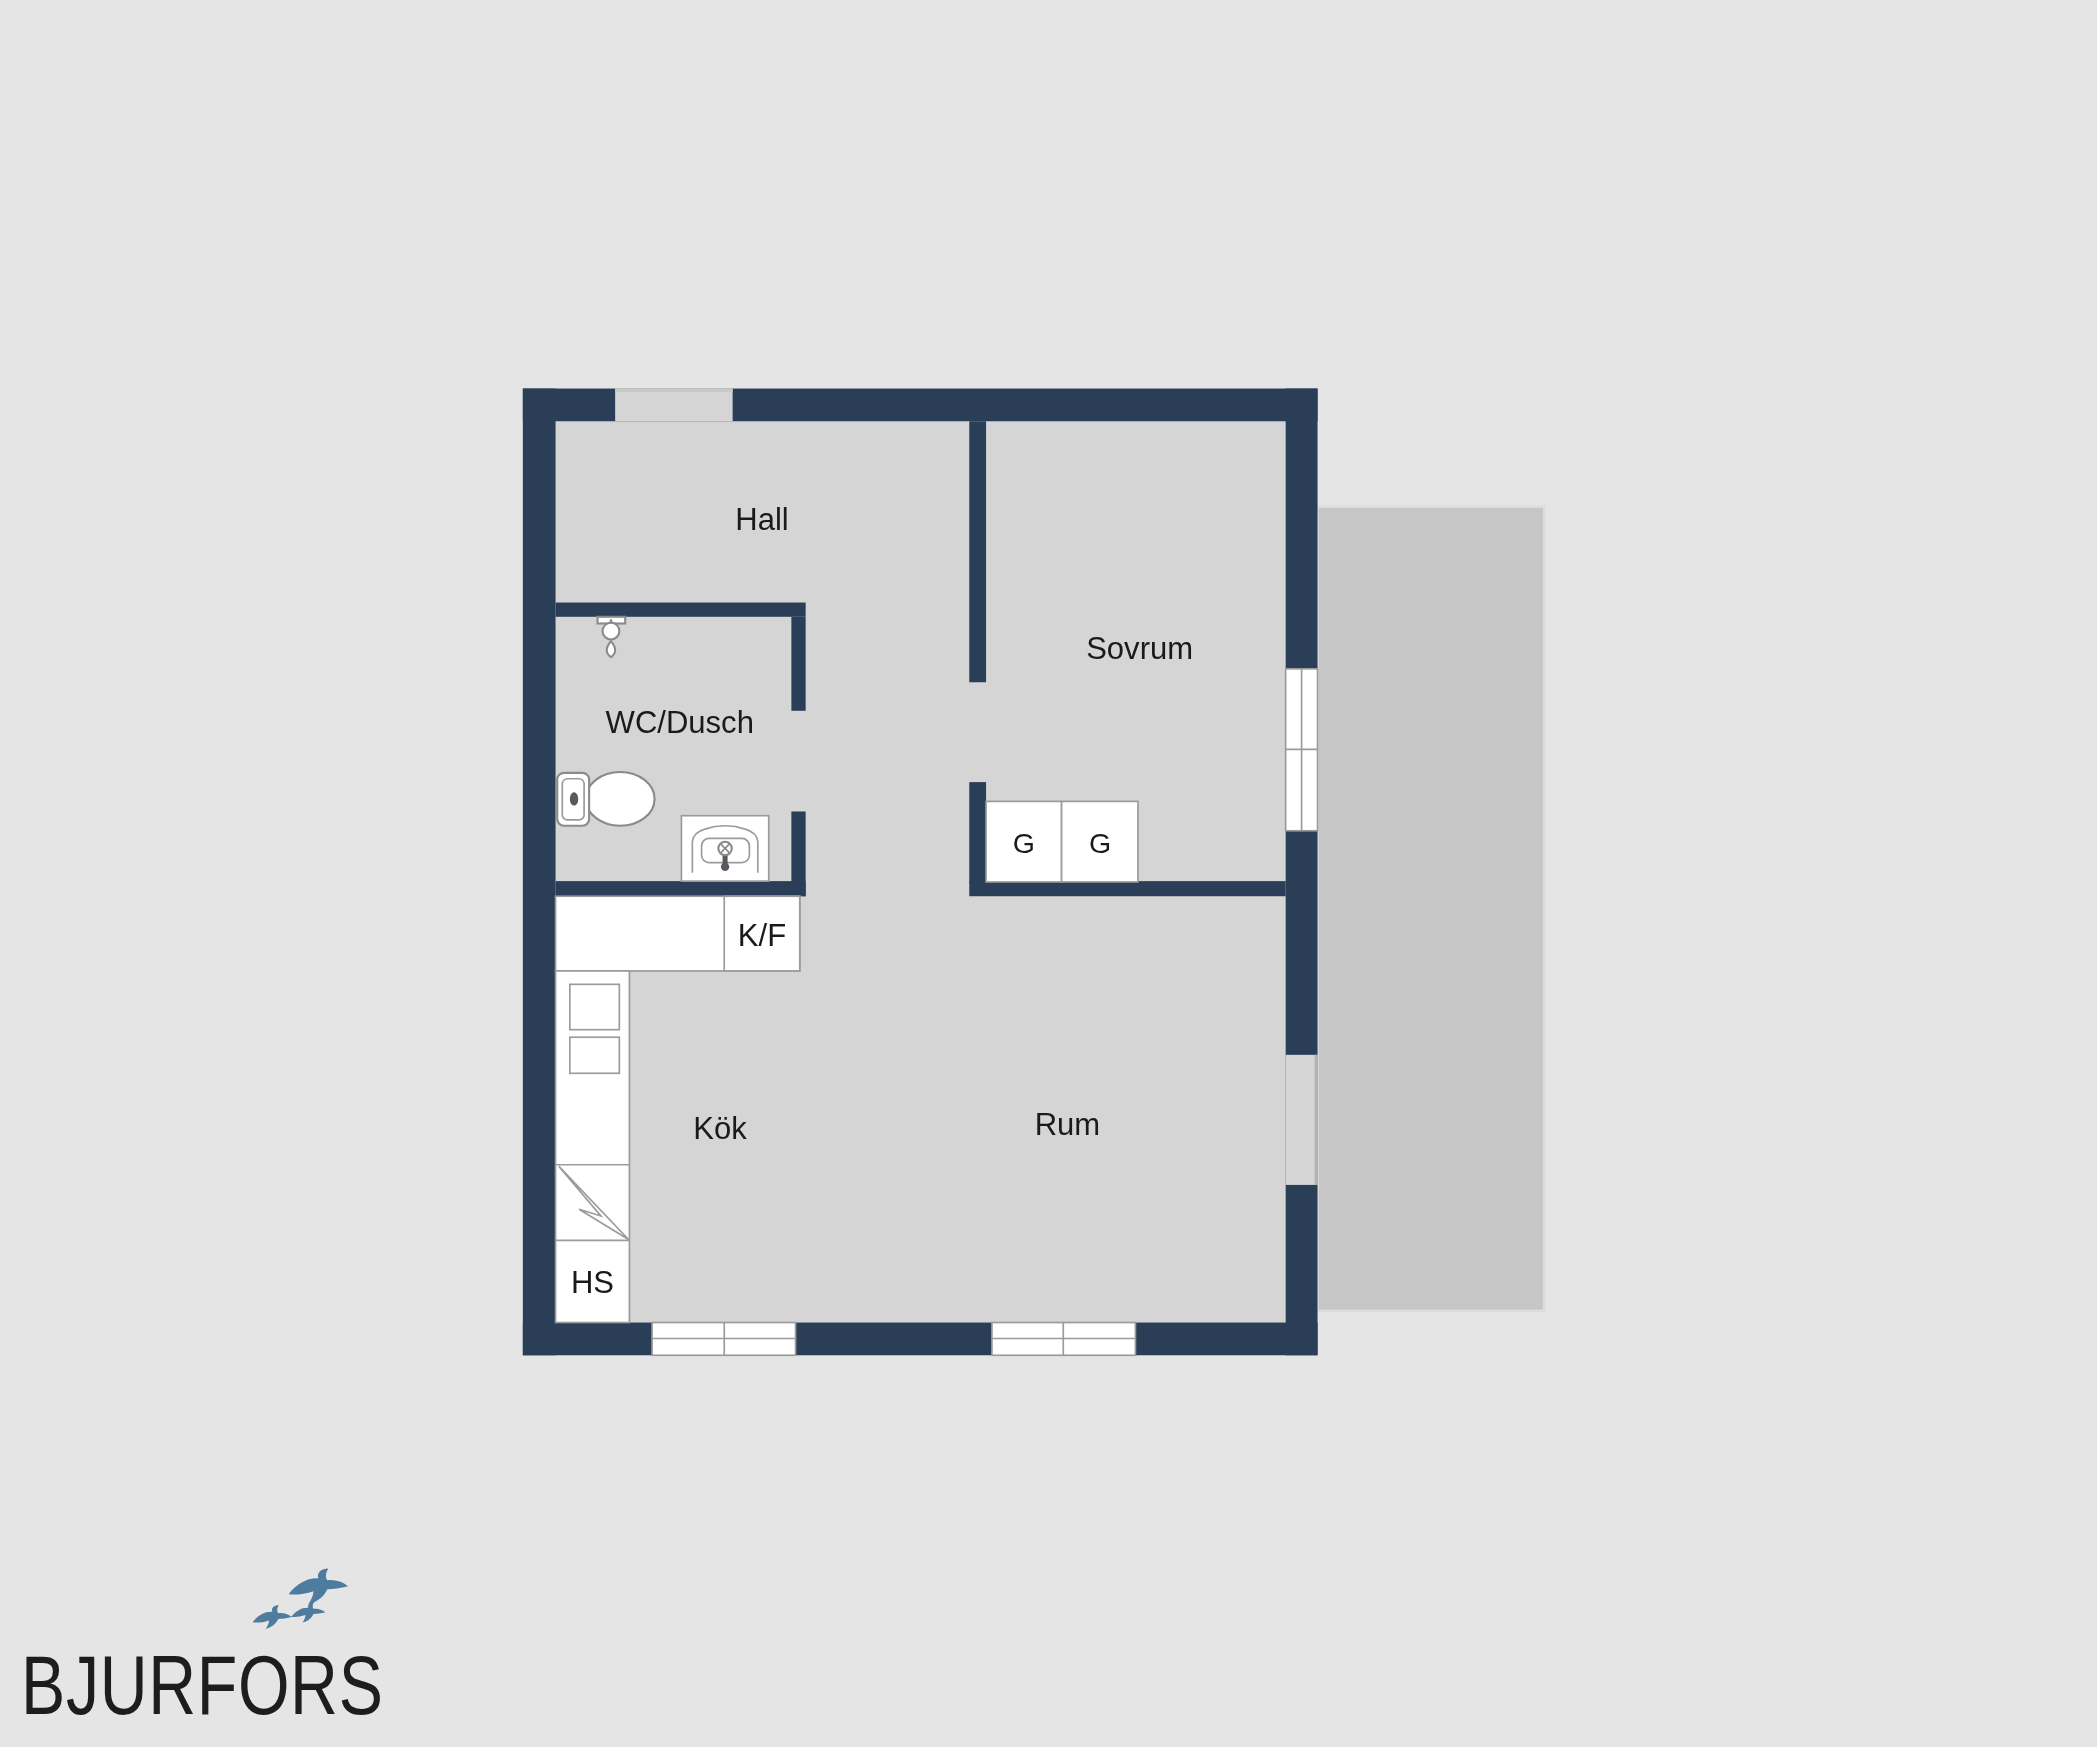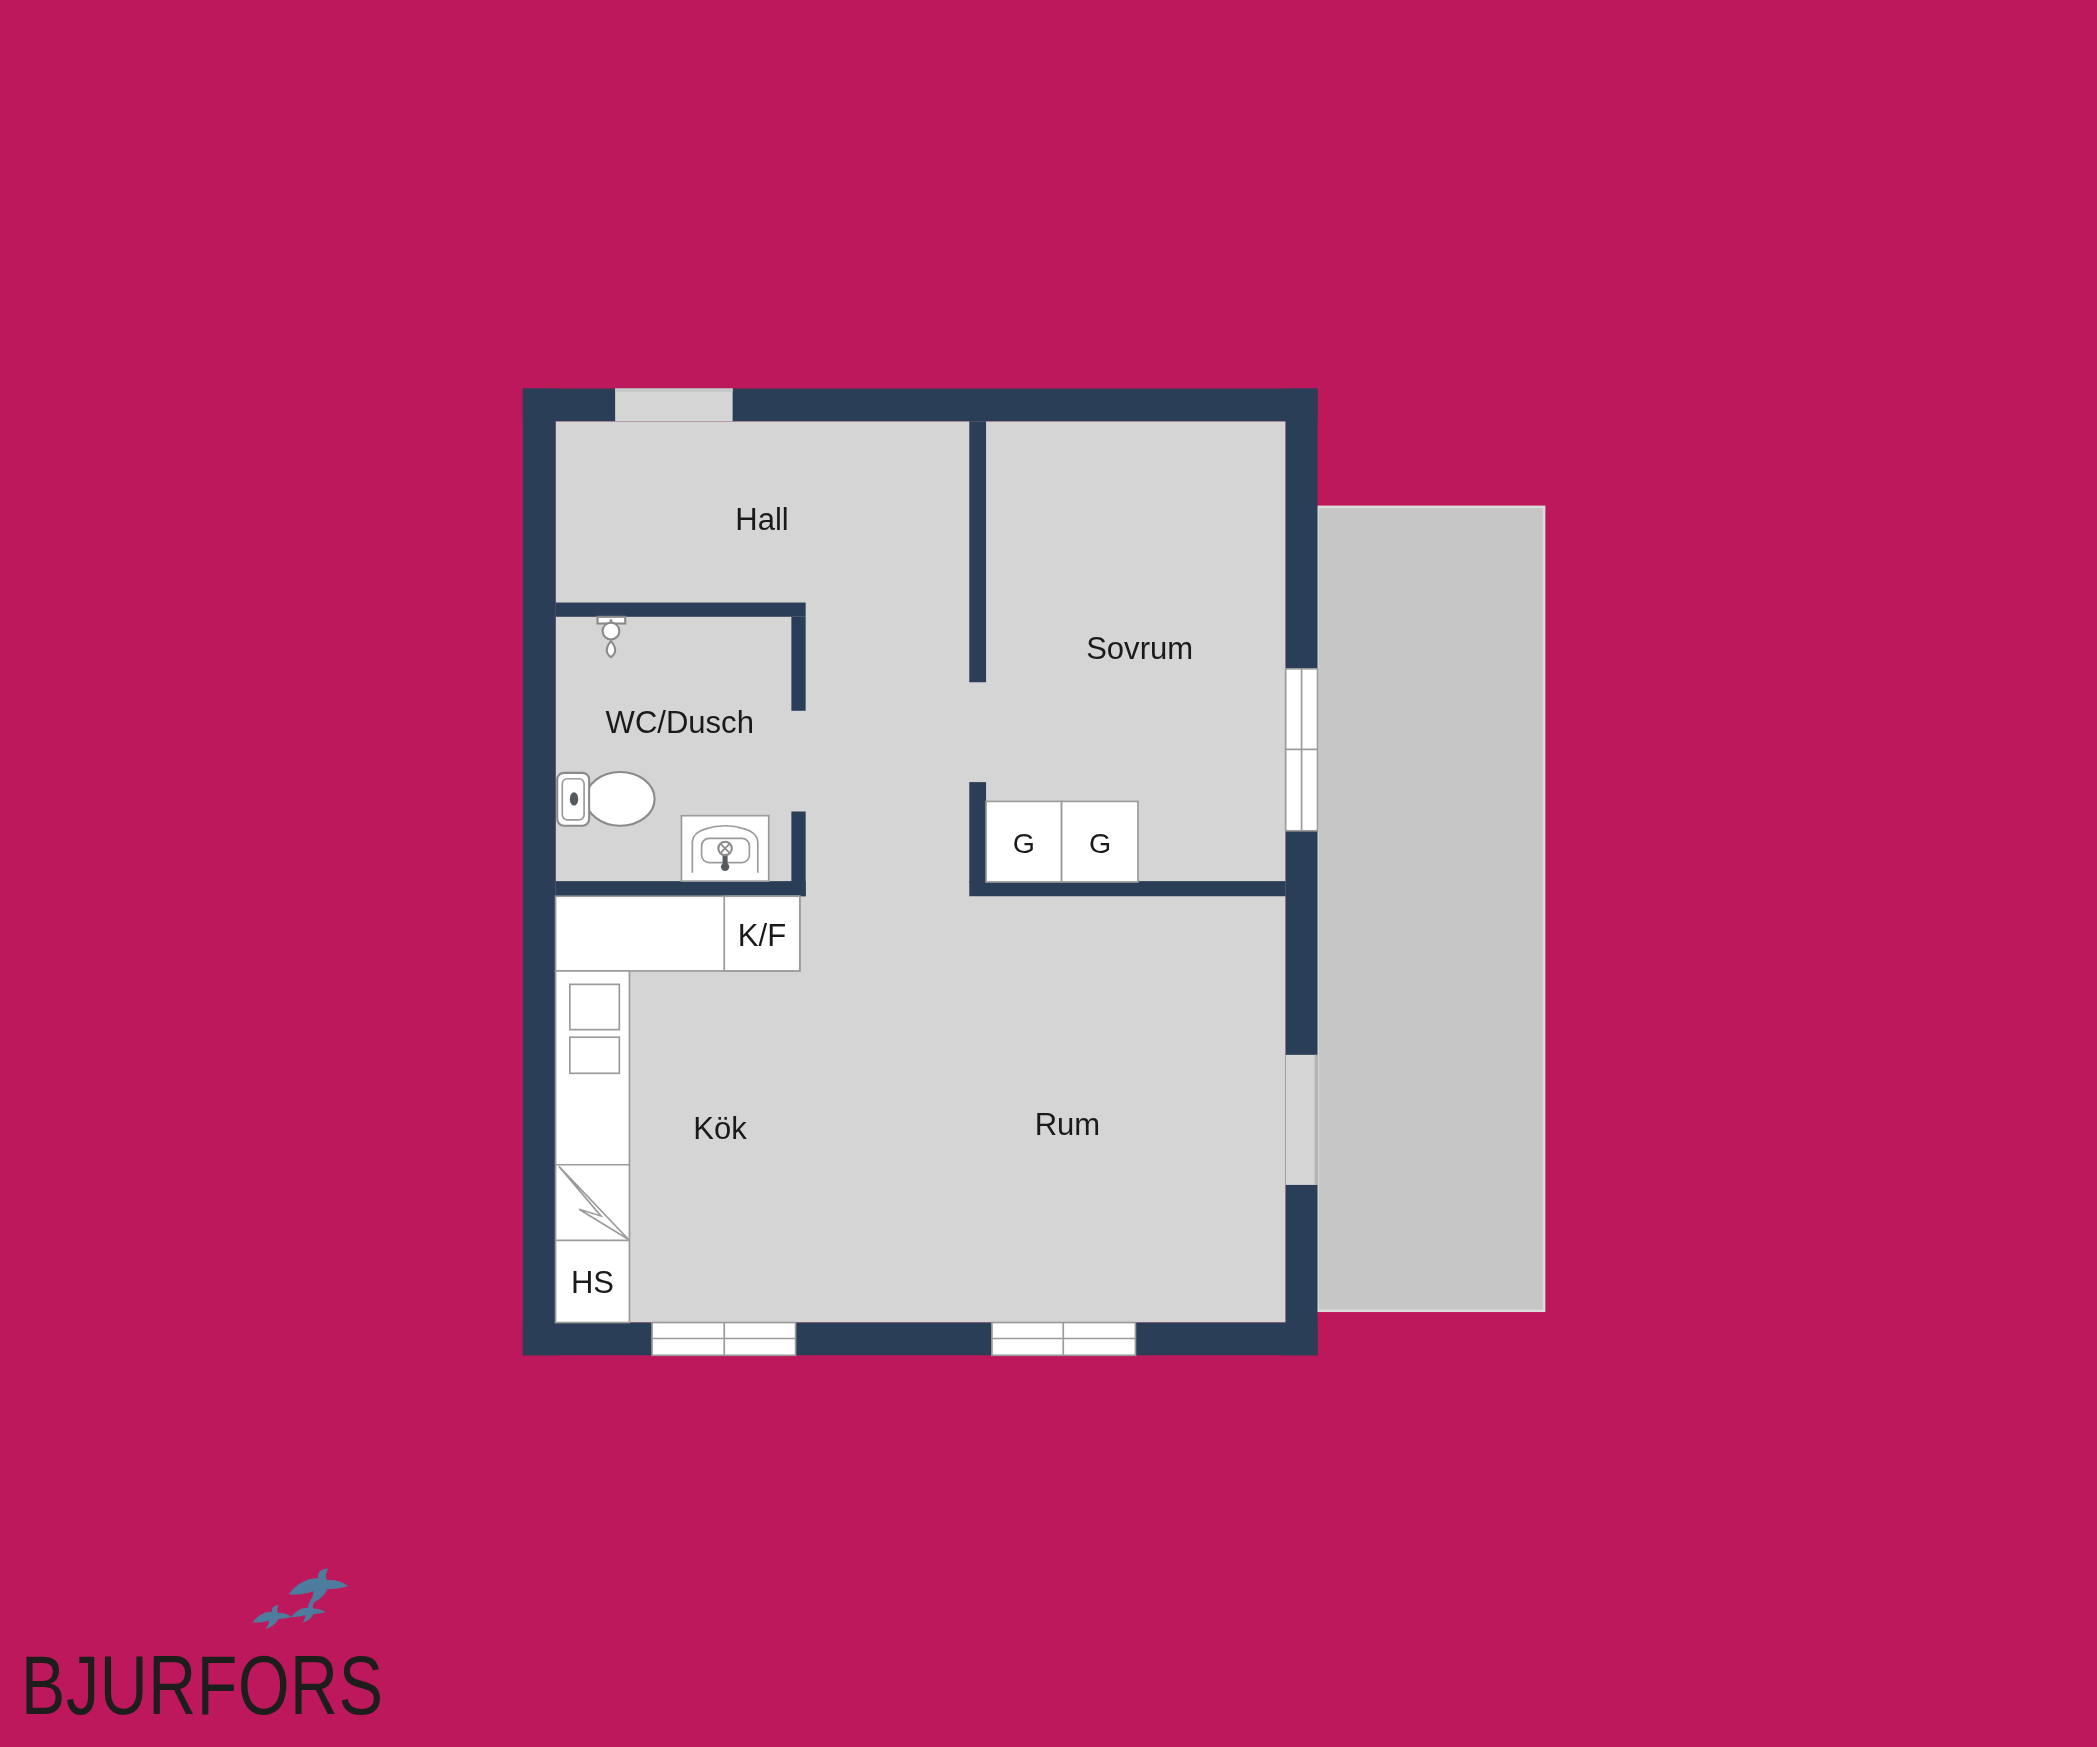--- a/index.html
+++ b/index.html
@@ -1,16 +1,16 @@
 <!DOCTYPE html>
 <html style="--wall: #2b3e57; --floor: #d5d5d6; --balcony: #c6c6c7; --balcony_edge: #dcdcdc; --thin_stroke: #9b9b9b; --fixture_stroke: #8a8a8a; --fixture_dark: #555a60; --label: #1a1a1a; --bird: #4d7c9e; --logo: #1d1d1b;font-size:13.4px"><head>
 <meta charset="utf-8">
 <style>
   html,body{margin:0;padding:0;background:#ffffff;}
-  .page{width:2098px;height:1748px;position:relative;background:#be185d;overflow:hidden;
+  .page{width:2098px;height:1748px;position:relative;background:#e5e5e5;overflow:hidden;
         font-family:"Liberation Sans",sans-serif;}
   svg{display:block;}
   .wall{fill:var(--wall,#2b3e57);}
   .floor{fill:var(--floor,#d5d5d6);}
   .balcony{fill:var(--balcony,#c6c6c7);stroke:var(--balcony_edge,#dcdcdc);stroke-width:3;}
   .whitebox{fill:#ffffff;stroke:var(--thin_stroke,#9b9b9b);stroke-width:2;}
   .thinline{stroke:var(--thin_stroke,#9b9b9b);stroke-width:2;fill:none;}
   .fixture{fill:#ffffff;stroke:var(--fixture_stroke,#8a8a8a);stroke-width:2.5;}
   .fixdark{fill:var(--fixture_dark,#555a60);stroke:none;}
   .label{font-family:"Liberation Sans",sans-serif;font-size:37px;fill:var(--label,#1a1a1a);

